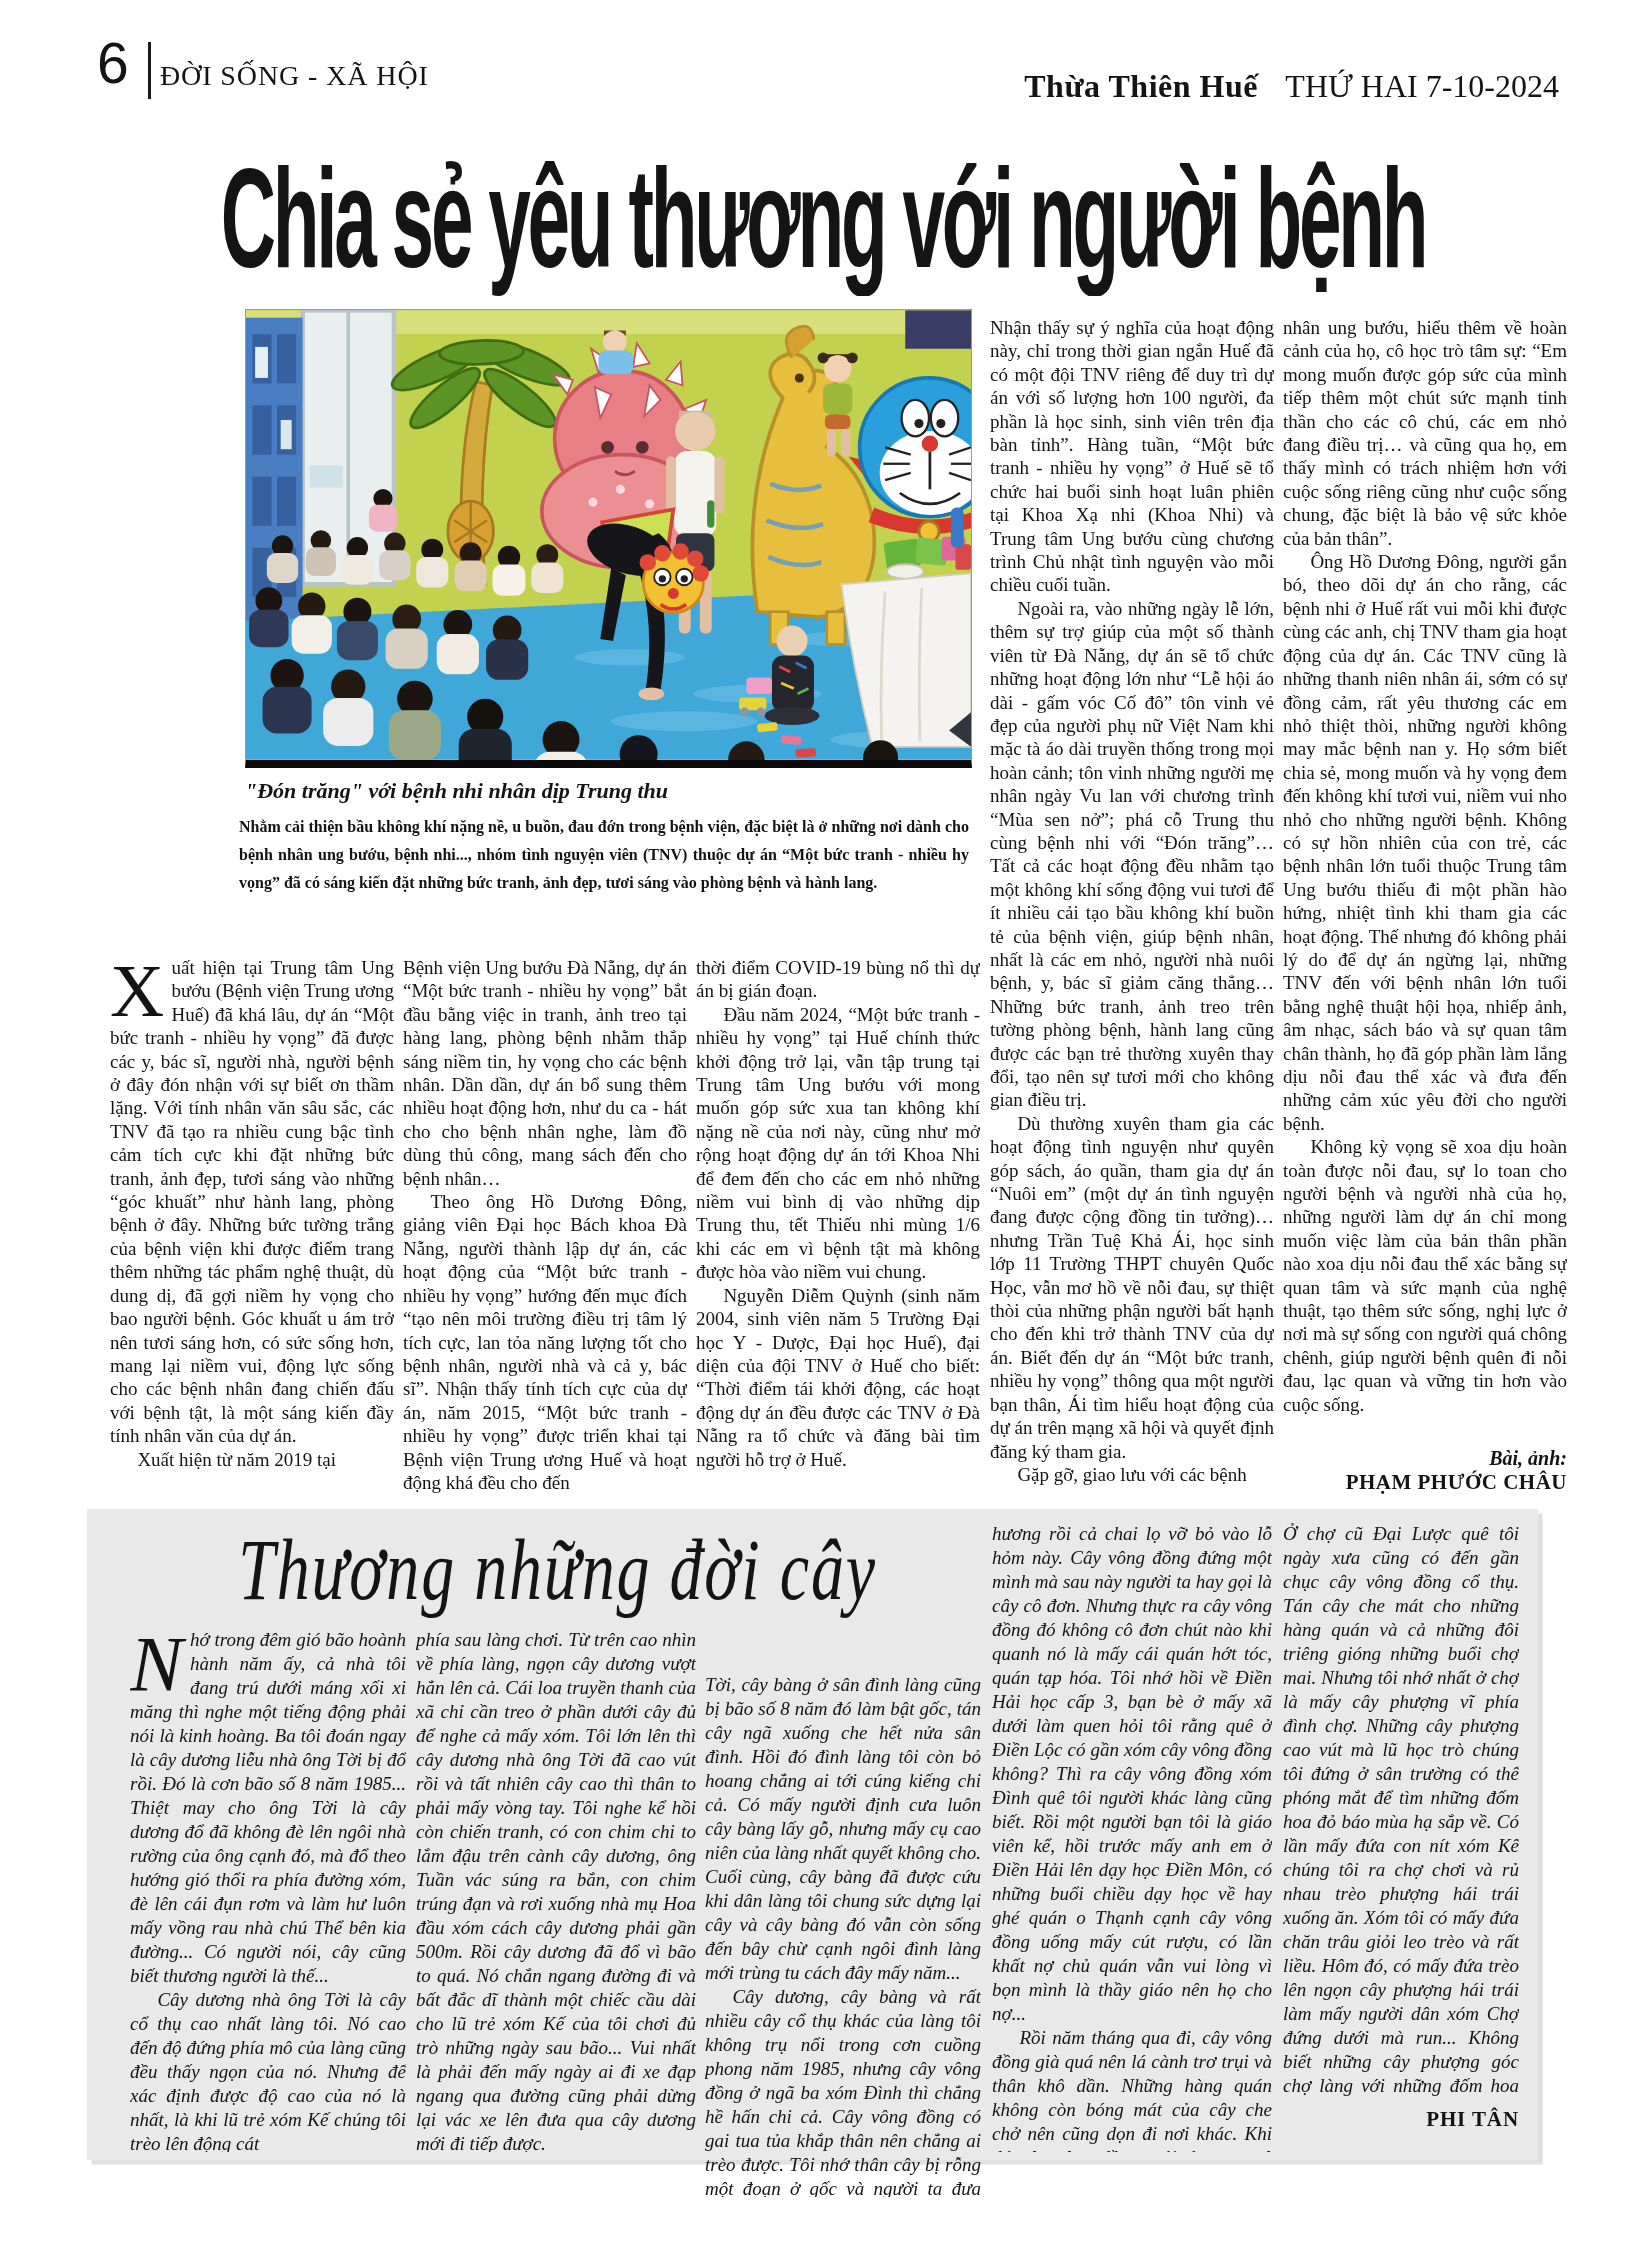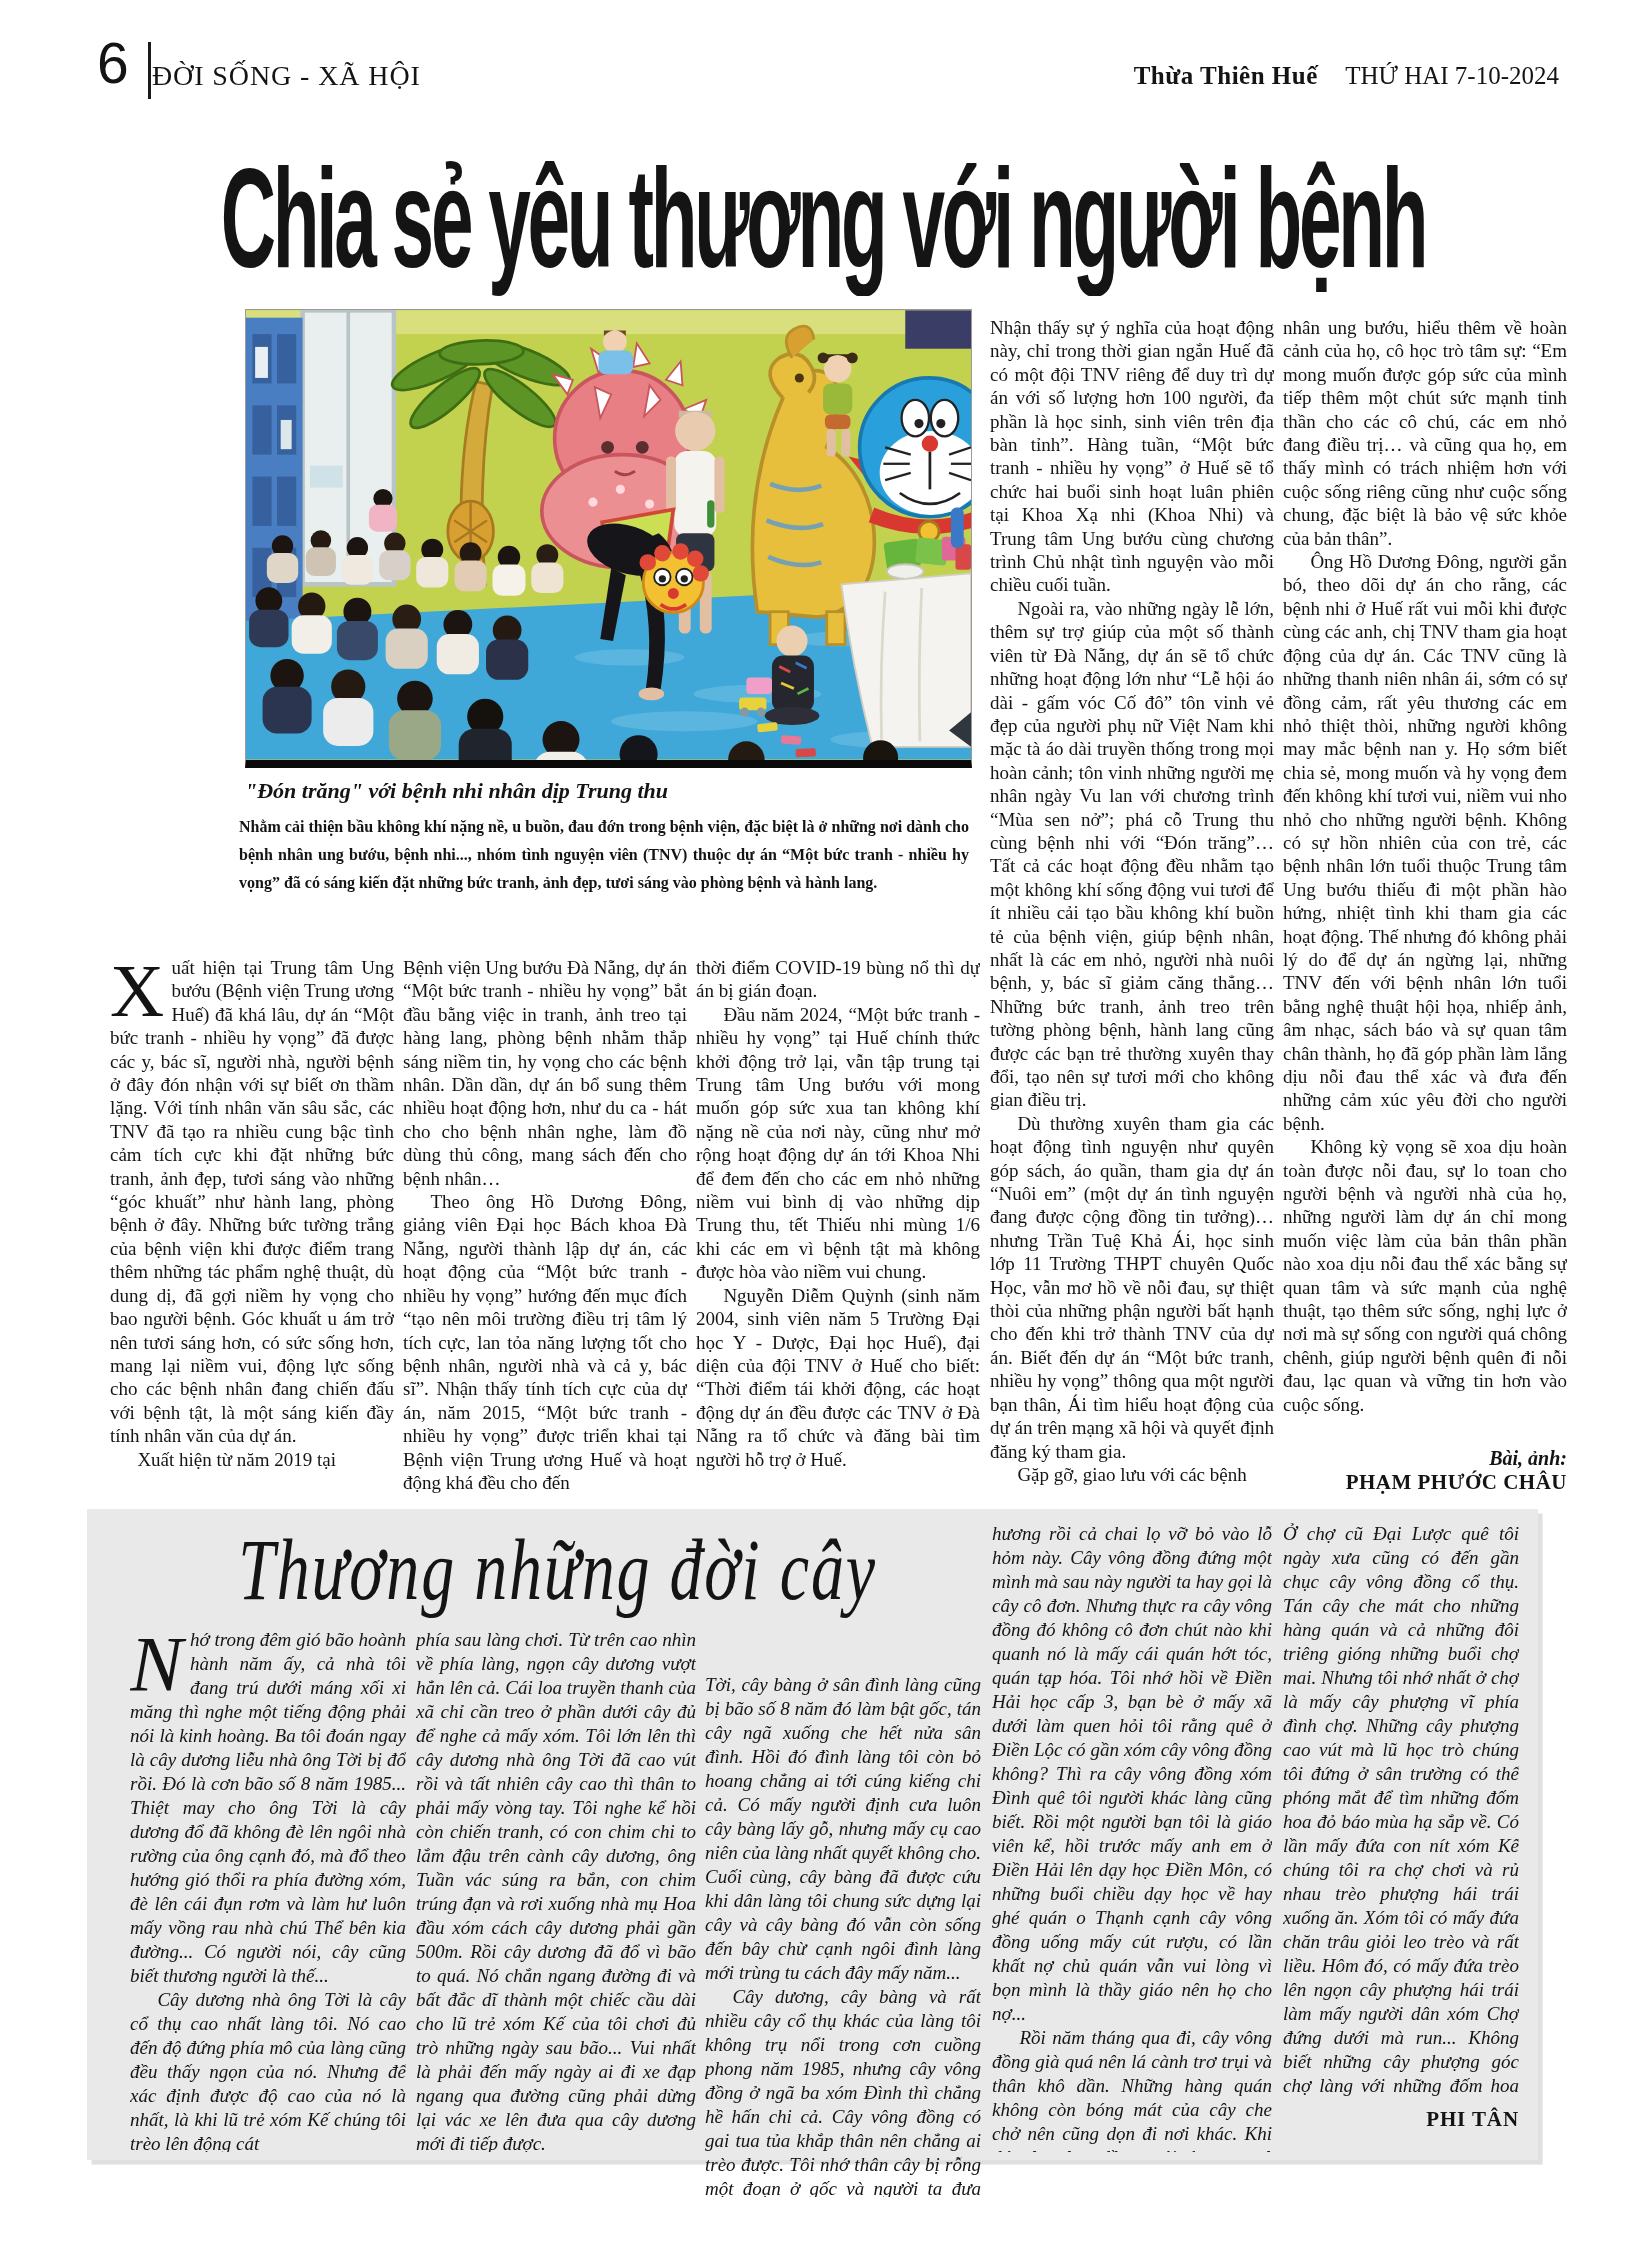--- a/index.html
+++ b/index.html
@@ -3,22 +3,22 @@
 <meta charset="utf-8">
 <style>
   html,body{margin:0;padding:0;background:#ffffff;}
   .page{position:relative;width:1647px;height:2267px;background:#fff;
         font-family:"Liberation Serif",serif;color:#141414;overflow:hidden;}
   .abs{position:absolute;}
 
   
   .pageno{left:97px;top:35px;font-family:"Liberation Sans",sans-serif;font-size:57px;line-height:57px;font-weight:400;}
   .vbar{left:148px;top:42px;width:2.7px;height:57px;background:#1a1a1a;}
-  .section-title{left:152px;top:60px;font-size:28px;letter-spacing:0.9px;font-weight:400;}
-  .masthead{top:62px;right:88px;white-space:nowrap;font-size:25px;}
+  .section-title{left:160px;top:60px;font-size:28px;letter-spacing:0.9px;font-weight:400;}
+  .masthead{top:68px;right:88px;white-space:nowrap;font-size:32px;}
   .masthead .brand{font-weight:bold;letter-spacing:0.5px;}
   .masthead .date{margin-left:27.4px;}
 
   
   .headline{left:83px;top:137px;width:1480px;text-align:center;white-space:nowrap;
             font-family:"Liberation Sans",sans-serif;font-weight:bold;font-size:87px;
             letter-spacing:-3.7px;transform:scale(0.88,1.62);transform-origin:50% 0;}
 
   
   .photo{left:245px;top:309px;width:725px;height:450px;border:0.9px solid #9a9a9a;

